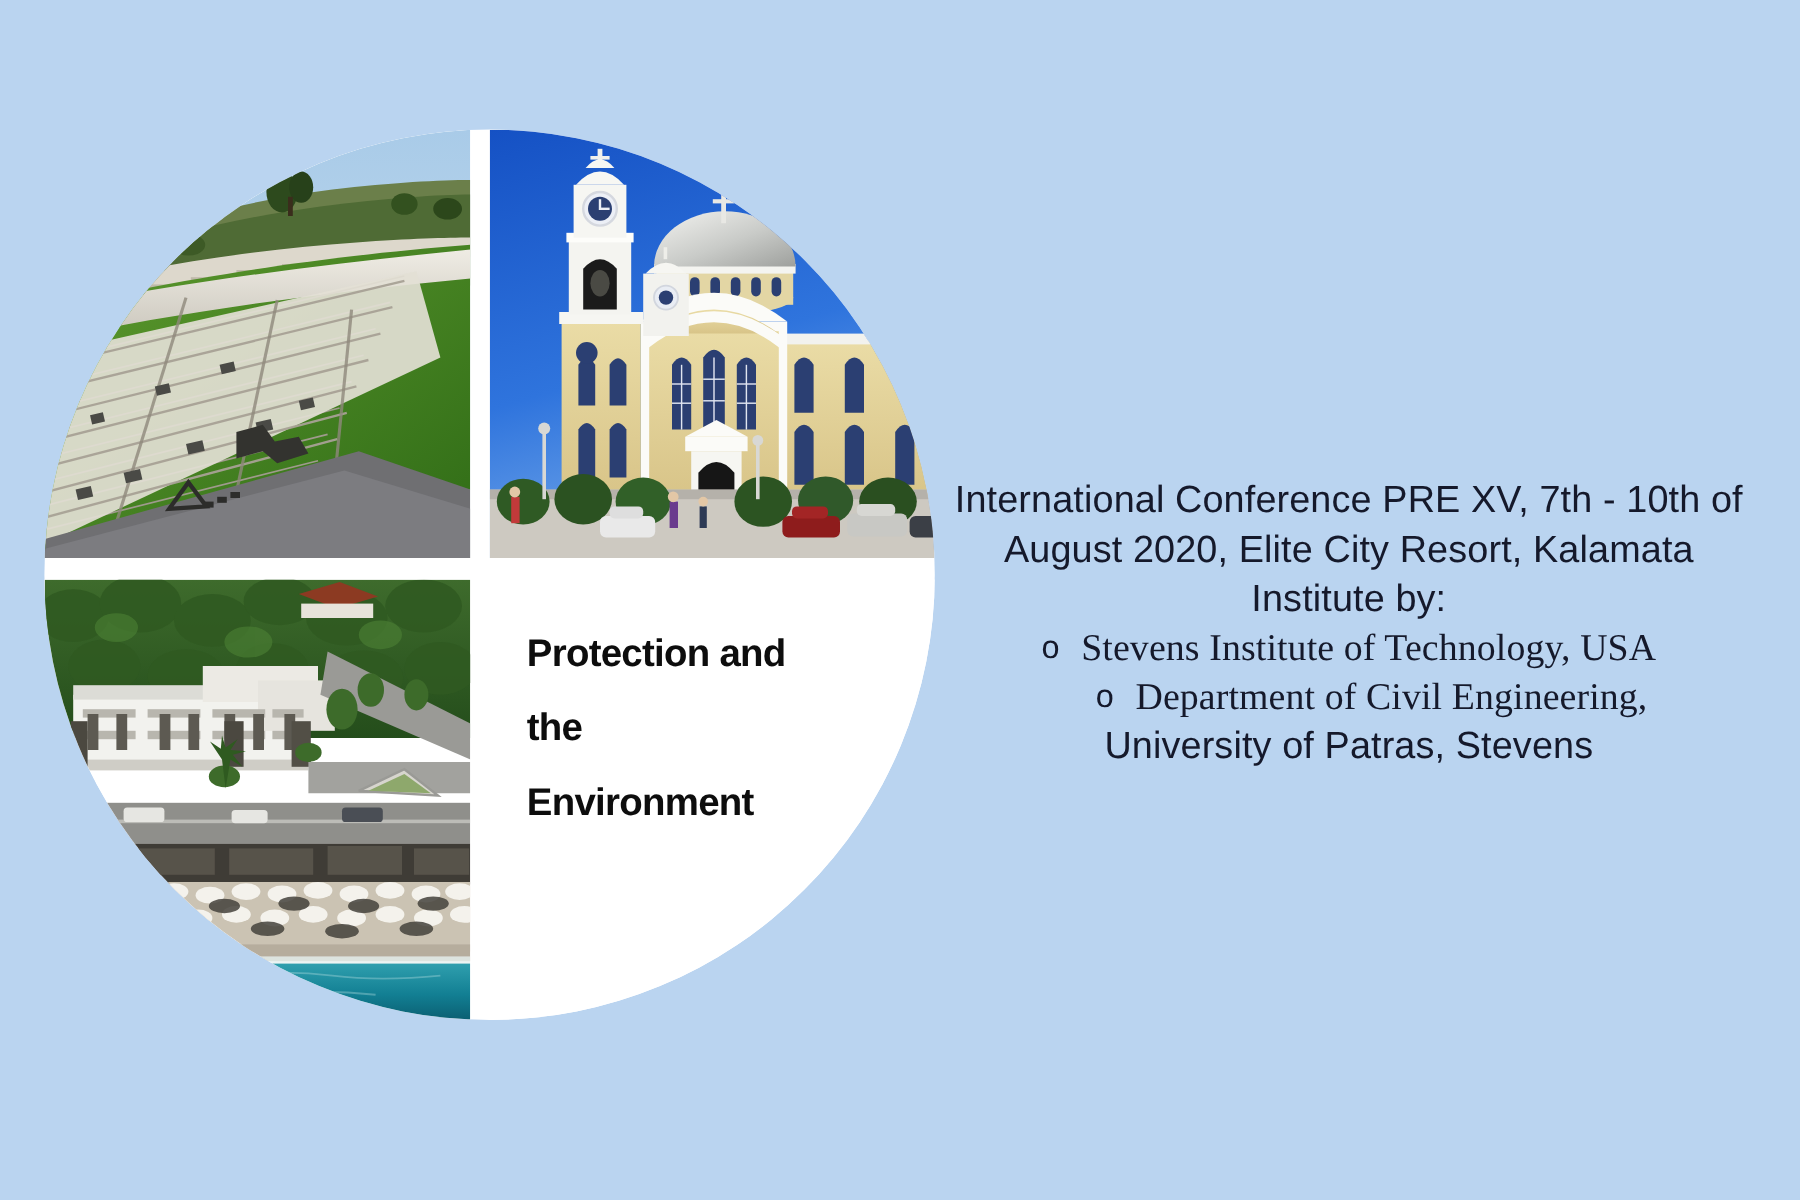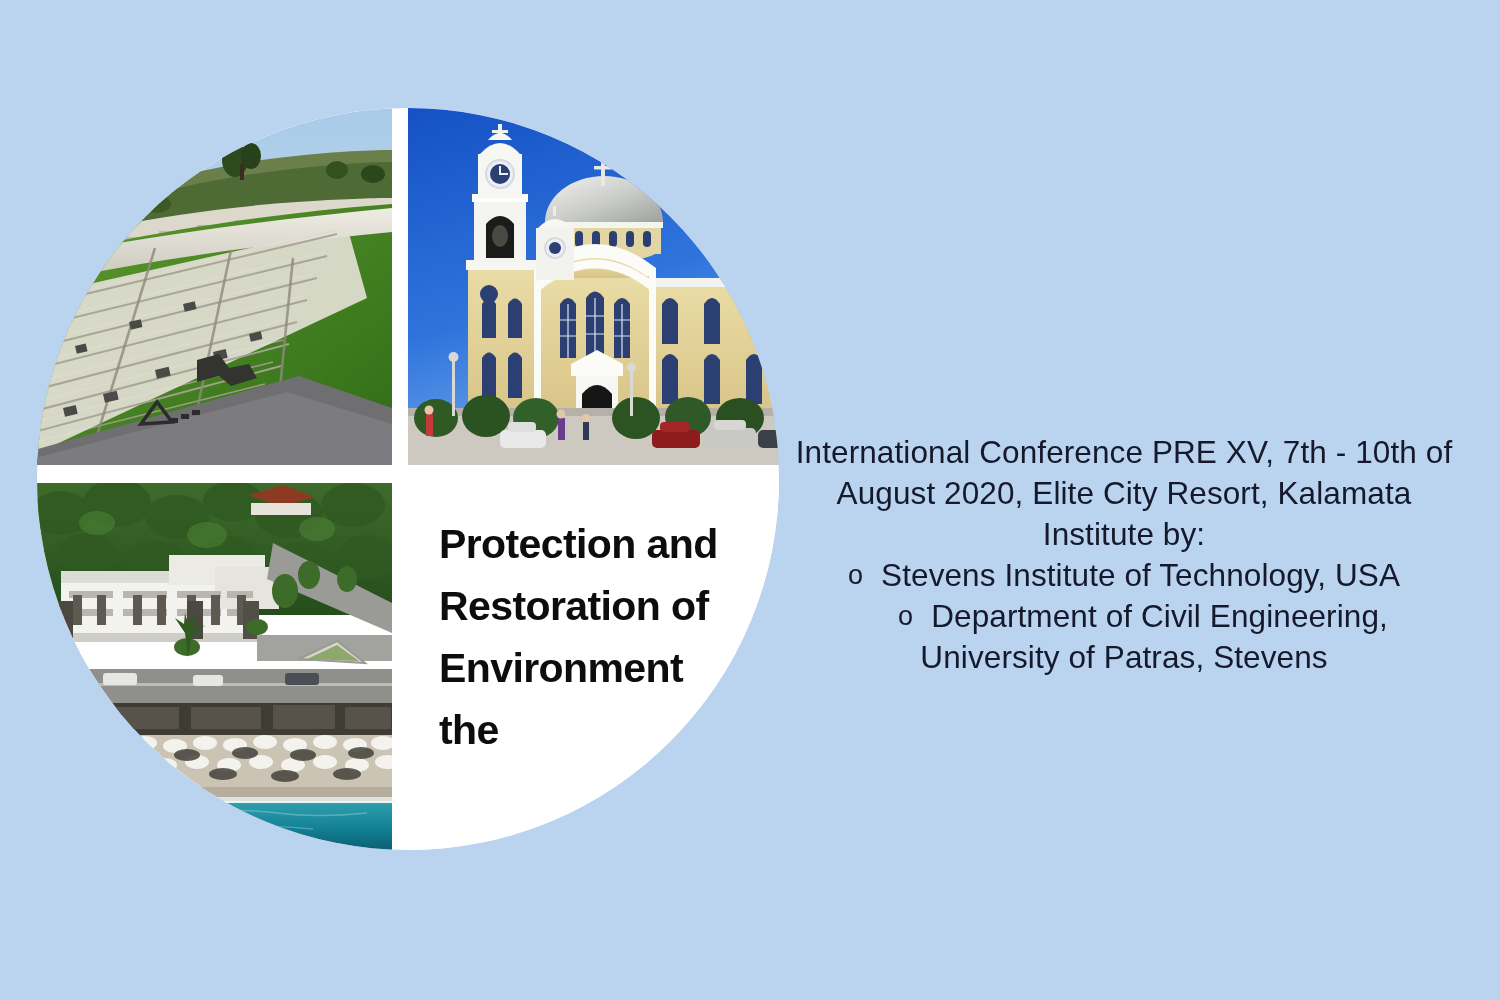--- a/index.html
+++ b/index.html
@@ -30,53 +30,52 @@
 
   .scene{position:absolute;inset:0;}
 
   
   .wordmark{
     position:absolute;
     left:31px; top:30px;
     width:330px;
     color:#0d0d0d;
     font-weight:bold;
-    font-size:41px;
+    font-size:32px;
     line-height:62px;
     letter-spacing:-0.6px;
   }
   .wordmark div{white-space:nowrap;}
 
   
   .info{
     position:absolute;
     left:786px; top:396px;
     width:676px;
     text-align:center;
     color:#15192b;
     font-size:31.5px;
     line-height:41px;
     letter-spacing:0.1px;
-    margin-top:36px;
   }
   .info .line{white-space:nowrap;}
   .bullet-row{
     display:flex;
     align-items:flex-start;
     justify-content:center;
     gap:18px;
     white-space:nowrap;
   }
   .bullet-row.indent{padding-left:38px;}
   .bullet-mark{
     font-size:27px;
     line-height:41px;
     color:#15192b;
   }
-  .bullet-text{line-height:41px;}
+  .bullet-text{line-height:41px;font-family:Liberation Serif, serif;}
 </style>
 </head>
 <body style="background: rgb(186, 212, 240);">
 
 <div id="stage">
 
   <div class="logo-circle">
 
     <div class="quad q-tl">
       <svg class="scene" viewBox="0 0 355 357" preserveAspectRatio="xMidYMid slice">
@@ -475,23 +474,22 @@
         <g stroke="#bfe4e6" stroke-width="1.6" opacity="0.35" fill="none">
           <path d="M0,330 q40,-5 80,0 t80,0 t80,0 t90,0"></path>
           <path d="M0,346 q46,-5 92,0 t92,0 t92,0"></path>
         </g>
       </svg>
     </div>
 
     <div class="quad q-br">
       <div class="wordmark">
         <div>Protection and</div>
-        <div>Restoration of</div>
+        <div>the</div>
         <div>Environment</div>
-        <div>the</div>
       </div>
     </div>
 
   </div>
 
   <div class="info">
     <div class="line">International Conference PRE XV, 7th - 10th of</div>
     <div class="line">August 2020, Elite City Resort, Kalamata</div>
     <div class="line">Institute by:</div>
 

